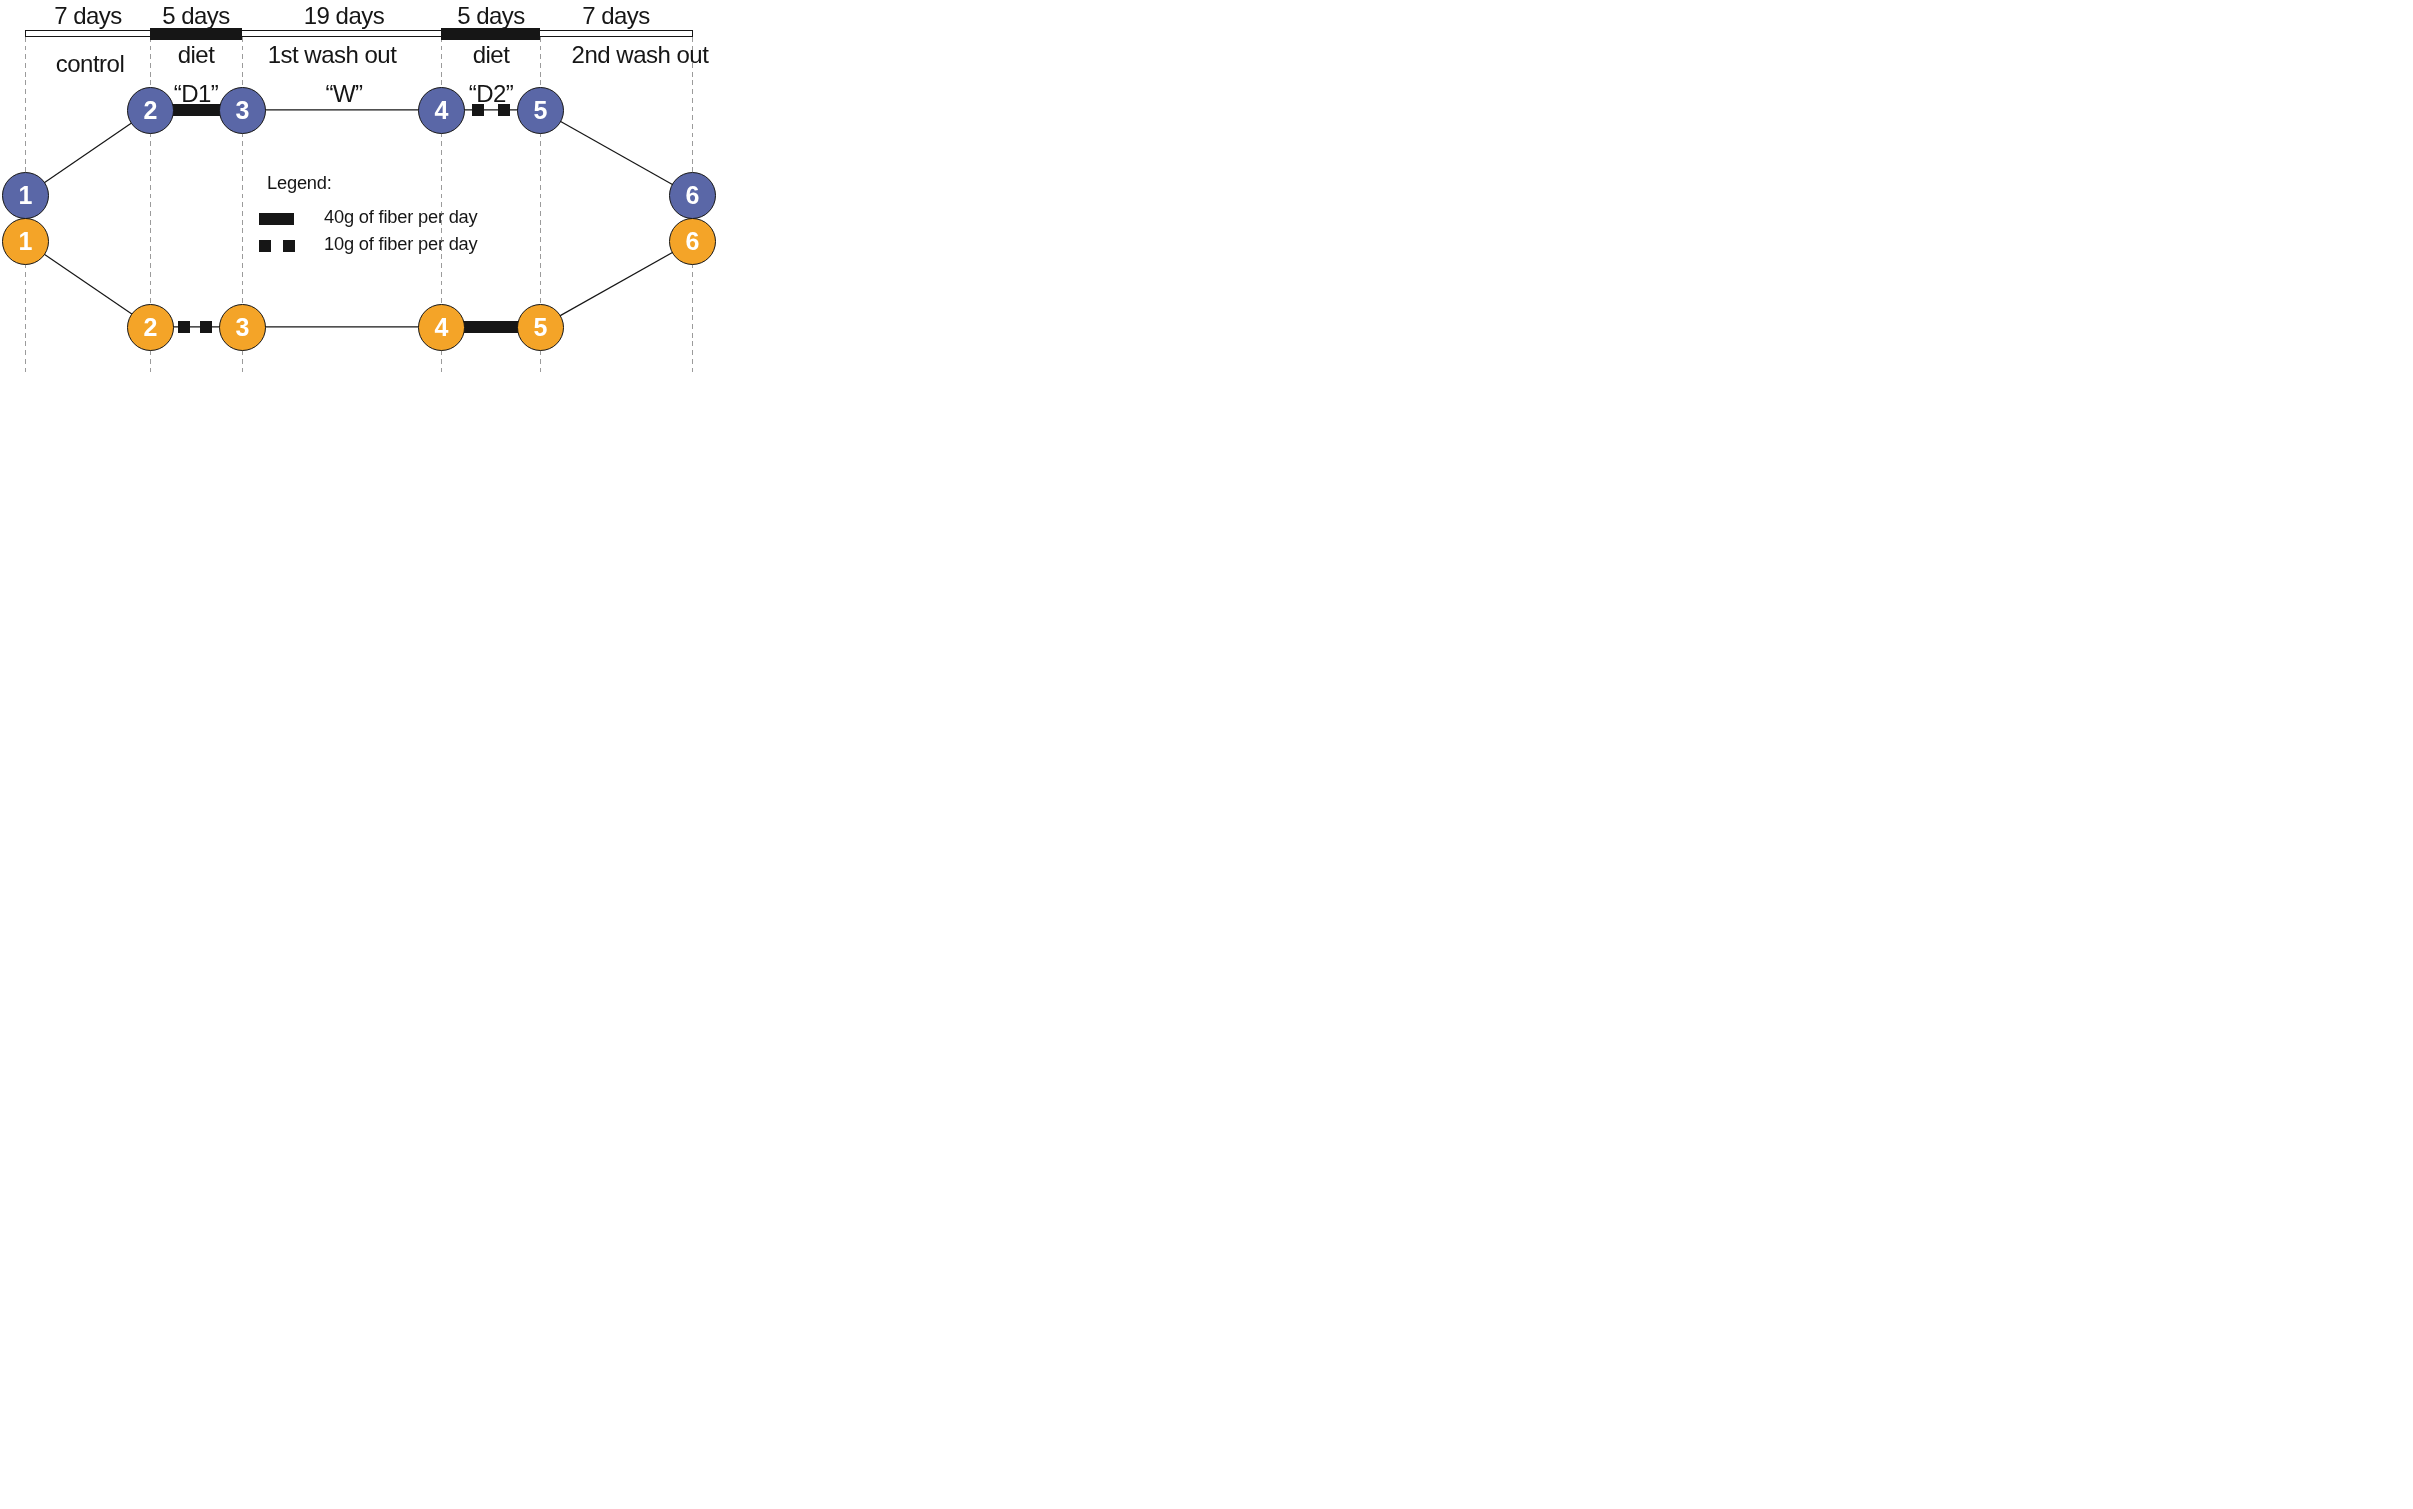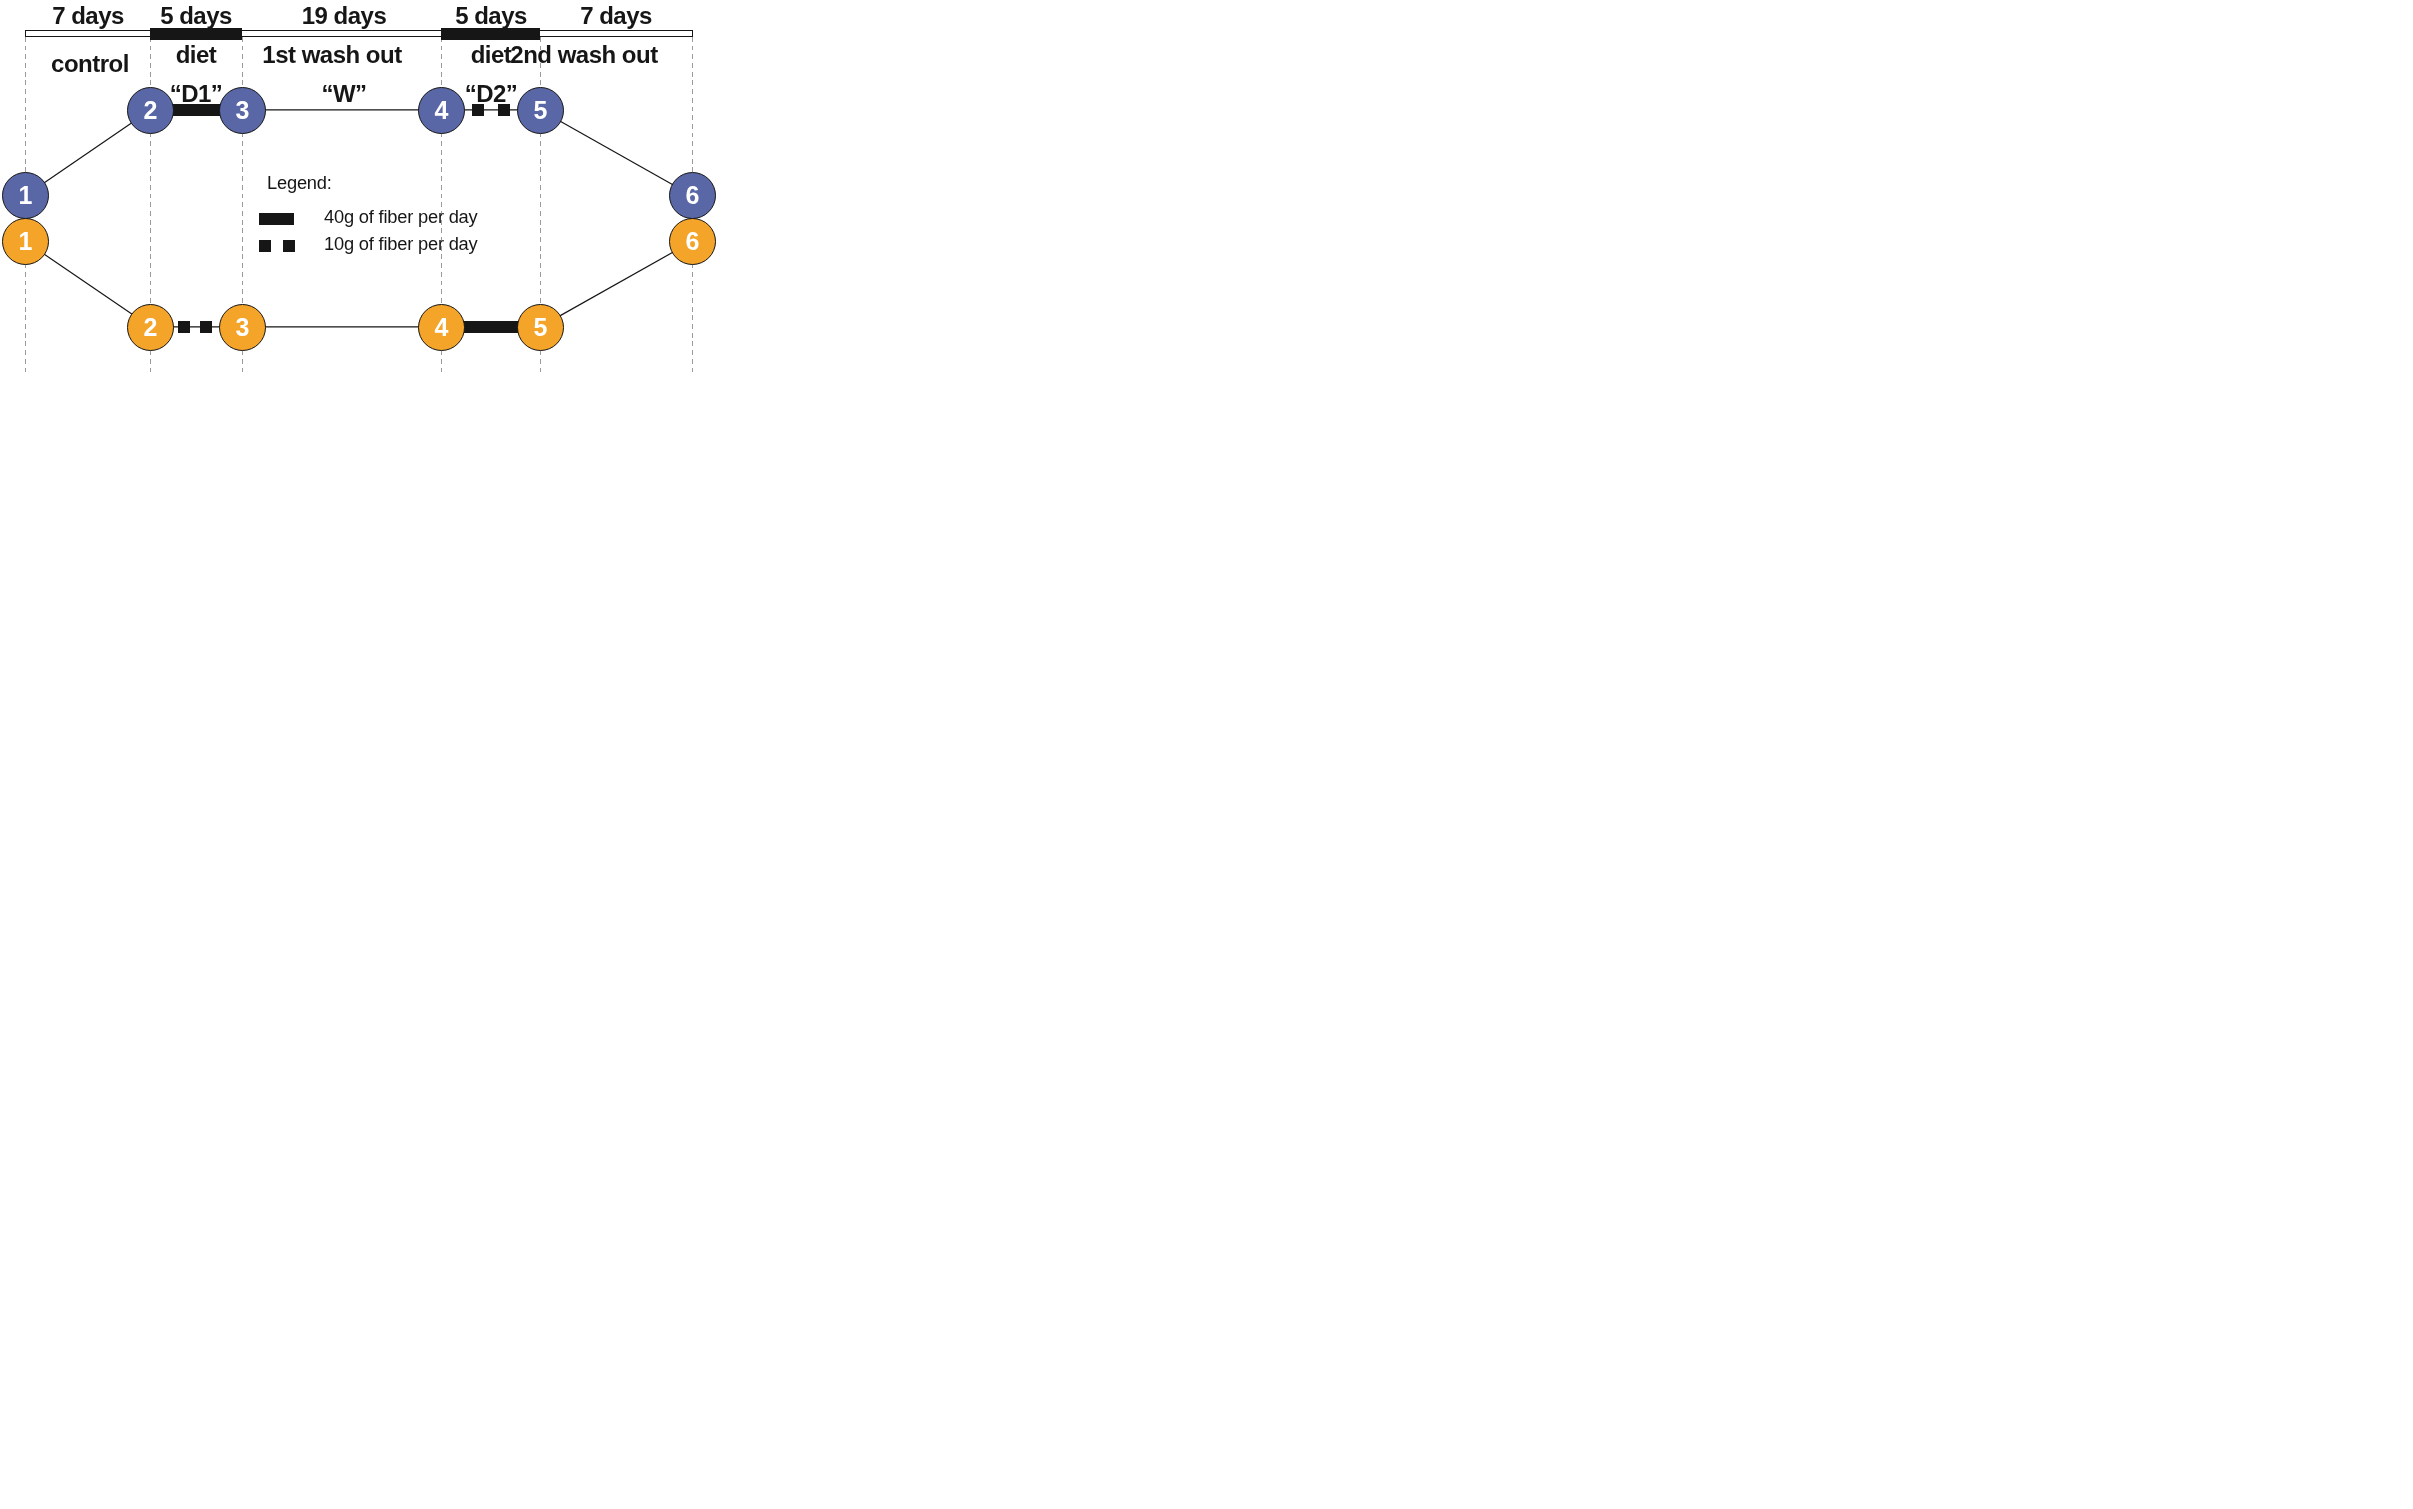--- a/index.html
+++ b/index.html
@@ -18,21 +18,20 @@
     overflow:hidden;
   }
   .centered-label{
     position:absolute;
     transform:translateX(-50%);
     white-space:nowrap;
     line-height:1;
     font-size:24px;
     letter-spacing:-0.5px;
     color:var(--ink);
-    font-weight:bold;
   }
   .guide-line{
     position:absolute;
     width:1px;
     top:37px;
     height:335px;
     background:repeating-linear-gradient(180deg, var(--guide) 0 4.8px, transparent 4.8px 8.7px);
   }
   #timeline-bar{
     position:absolute;
@@ -101,21 +100,21 @@
   <div class="centered-label" style="left:616px;top:3.9px">7 days</div>
 
   <div id="timeline-bar"></div>
   <div class="bar-diet-seg" style="left:150px;width:92px"></div>
   <div class="bar-diet-seg" style="left:441px;width:99px"></div>
 
   <div class="centered-label" style="left:90px;top:52px">control</div>
   <div class="centered-label" style="left:196px;top:43px">diet</div>
   <div class="centered-label" style="left:332px;top:43px">1st wash out</div>
   <div class="centered-label" style="left:491px;top:43px">diet</div>
-  <div class="centered-label" style="left:584px;top:43px">2nd wash out</div>
+  <div class="centered-label" style="left:640px;top:43px">2nd wash out</div>
 
   <div class="centered-label" style="left:196px;top:82px">“D1”</div>
   <div class="centered-label" style="left:344px;top:82px">“W”</div>
   <div class="centered-label" style="left:491px;top:82px">“D2”</div>
 
   <svg id="connector-svg" width="719" height="377" viewBox="0 0 1490 782">
     <line x1="52.5" y1="405.5" x2="311.5" y2="228"></line>
     <line x1="502.5" y1="228" x2="914" y2="228"></line>
     <line x1="914" y1="228" x2="1120" y2="228"></line>
     <line x1="1120" y1="228" x2="1434.5" y2="405.5"></line>

